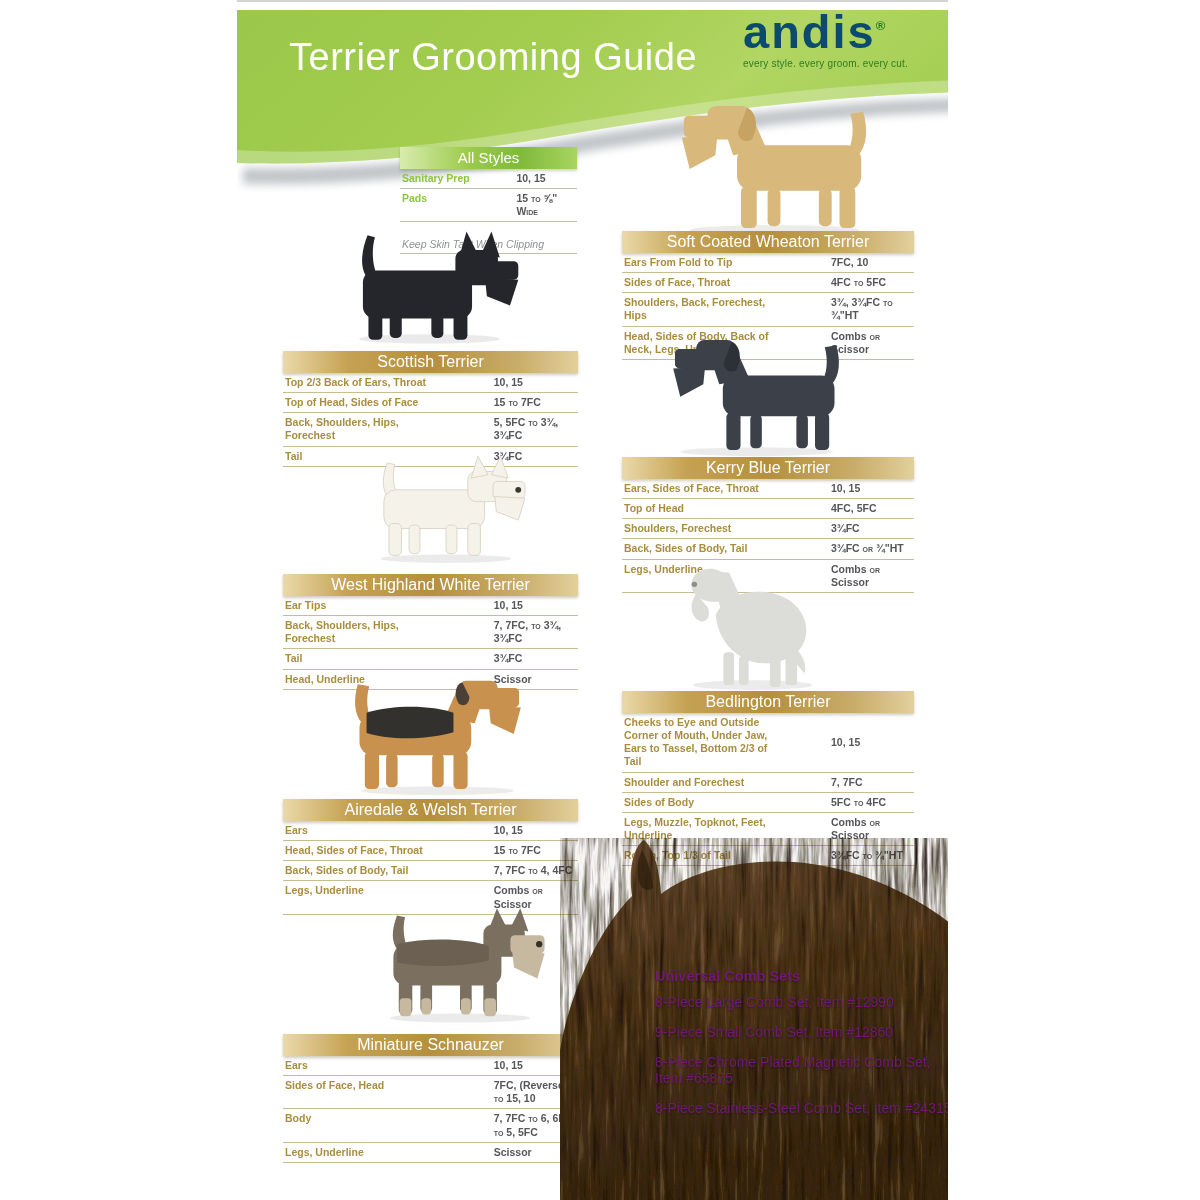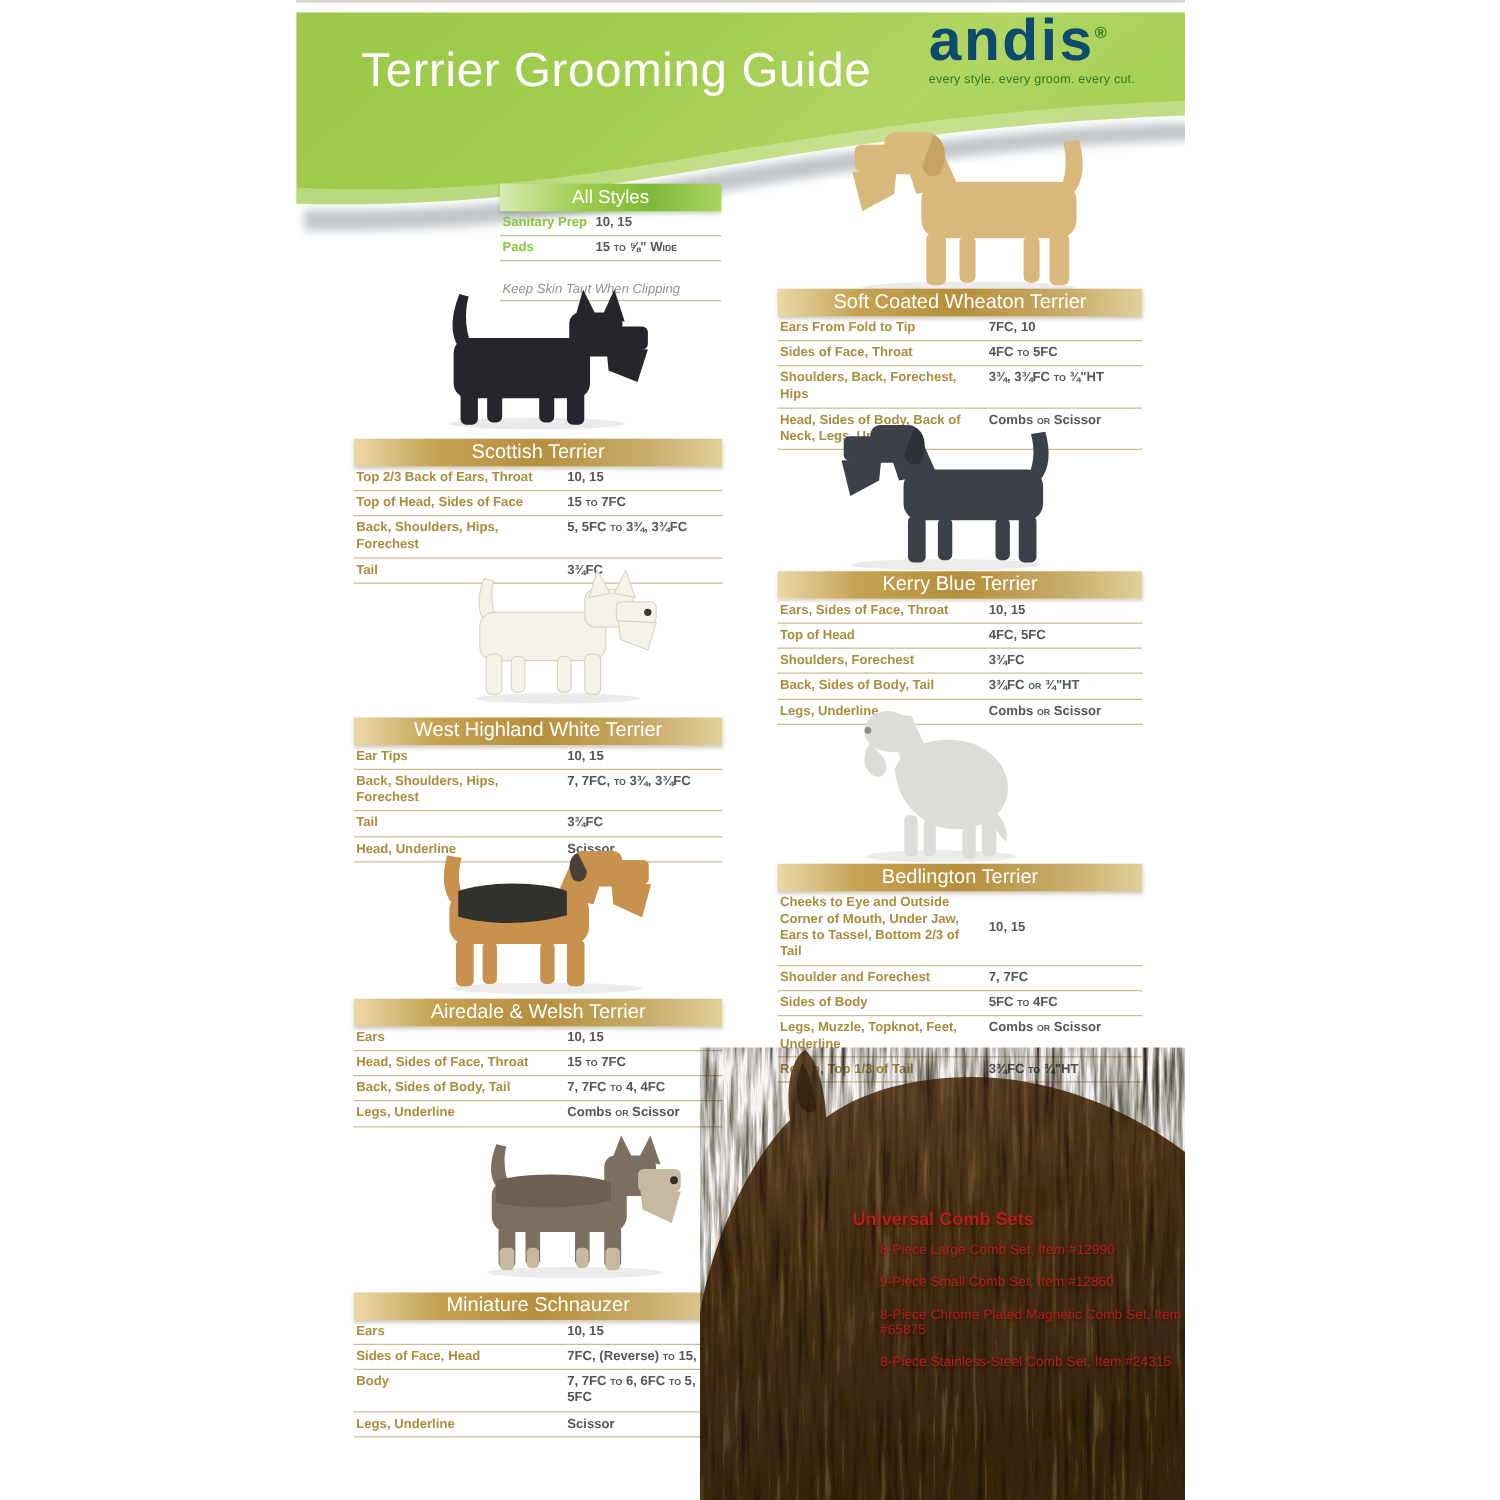--- a/index.html
+++ b/index.html
@@ -18,42 +18,42 @@
   .brand .tagline{margin-top:4px;font-size:10px;color:#2c7d26;letter-spacing:.2px;}
 
   
   .ttable{position:absolute;width:295px;}
   .thead{height:22px;line-height:22px;text-align:center;color:#ffffff;font-size:16px;
          background:linear-gradient(90deg,#ead9a9 0%,#c5a253 22%,#b58f3c 50%,#c9ad6b 80%,#e2d09c 100%);
          box-shadow:0 2px 3px rgba(90,70,20,.28);}
   .ttable.green .thead{
          background:linear-gradient(90deg,#d9ecae 0%,#9ccb4c 38%,#7fba3a 68%,#a9d462 100%);
          box-shadow:0 2px 3px rgba(70,110,20,.28);}
-  .trow{display:flex;align-items:flex-start;border-bottom:1px solid #c8bc93;padding:3px 2px 3px 2px;}
+  .trow{display:flex;align-items:flex-start;border-bottom:1px solid #c8bc93;padding:3px 2px 3px 2px;gap:40px;}
   .ttable.green .trow{border-bottom-color:#c2bfab;}
   .tlabel{width:58%;color:#a98d3f;font-weight:bold;font-size:10.5px;line-height:1.25;padding-right:4px;box-sizing:border-box;}
   .ttable.green .tlabel{color:#8cc63e;}
   .tvalue{flex:1;color:#55565a;font-weight:bold;font-size:10.5px;line-height:1.25;}
   .sc{font-variant:small-caps;}
   .tnote{font-style:italic;color:#8f9194;font-size:10.5px;border-bottom:1px solid #c2bfab;padding:3.5px 2px;margin-top:12px;}
   .ttable.all-styles{width:177px;}
   .ttable.all-styles .tlabel{width:43%;}
   .ttable.all-styles .thead{font-size:15px;}
   #bedlington-table .trow:nth-child(1){align-items:center;}
 
   
   .dog{position:absolute;}
   .dog svg{display:block;width:100%;height:100%;}
 
   
   .fur{position:absolute;left:323px;top:838px;width:403px;height:362px;}
-  .comb-sets{position:absolute;left:418px;top:968px;width:300px;color:#b91c1c;
-             text-shadow:0 1px 2px rgba(20,10,0,.45);margin-left:27px;}
+  .comb-sets{position:absolute;left:418px;top:968px;width:300px;color:#701a75;
+             text-shadow:0 1px 2px rgba(20,10,0,.45);}
   .comb-sets .cs-title{font-size:14.5px;font-weight:bold;margin-bottom:10px;}
-  .comb-sets .cs-item{font-size:11px;margin-bottom:14px;padding-left:22px;}
+  .comb-sets .cs-item{font-size:14px;margin-bottom:14px;}
 </style>
 </head>
 <body>
 
 <svg width="0" height="0" style="position:absolute" aria-hidden="true">
   <defs>
     <linearGradient id="hg" x1="0" y1="0" x2="1" y2="0.25">
       <stop offset="0" stop-color="#9bc84a"></stop>
       <stop offset="0.45" stop-color="#a2cd4f"></stop>
       <stop offset="0.75" stop-color="#b2d563"></stop>

